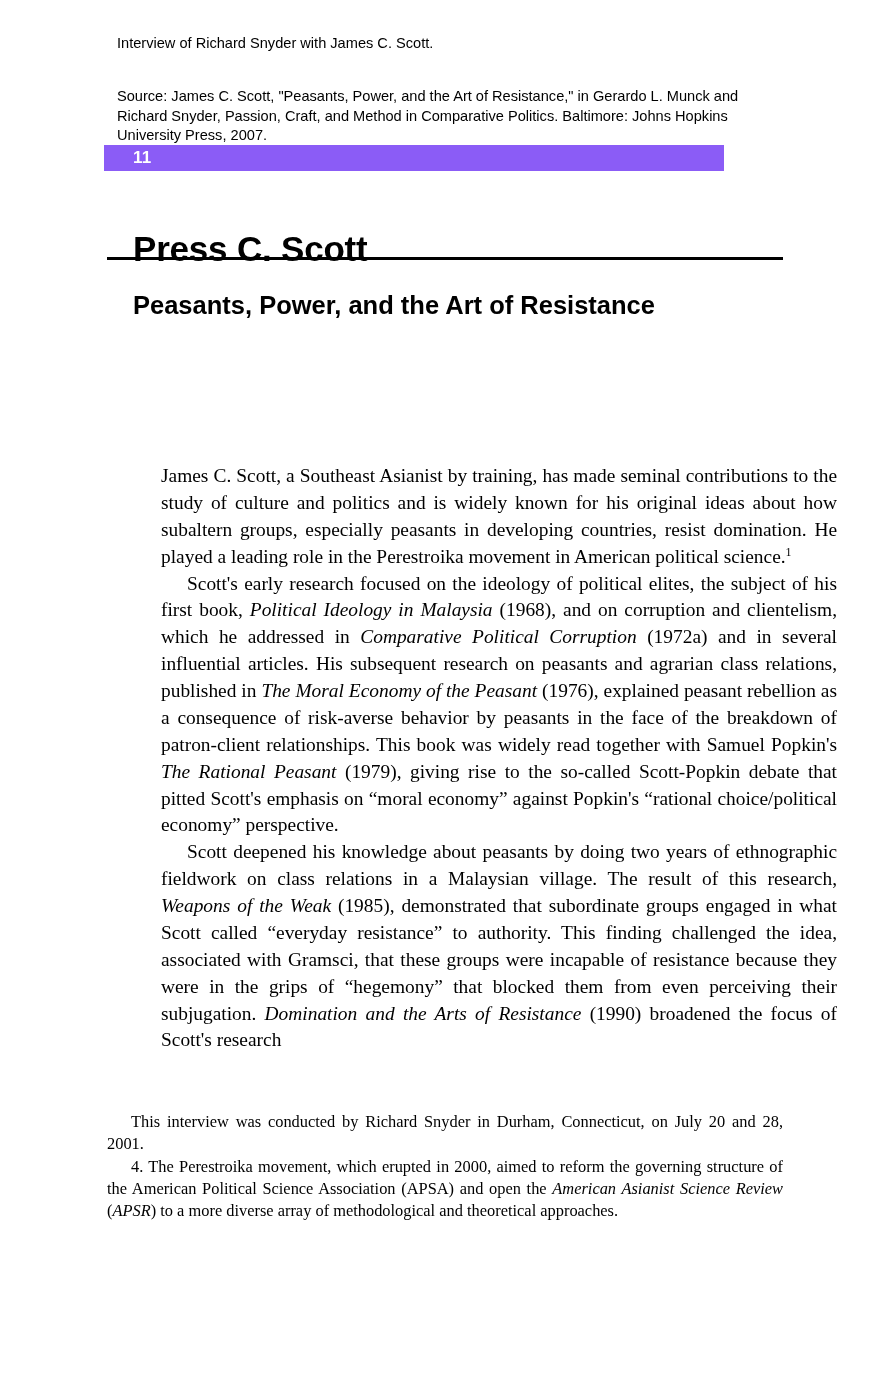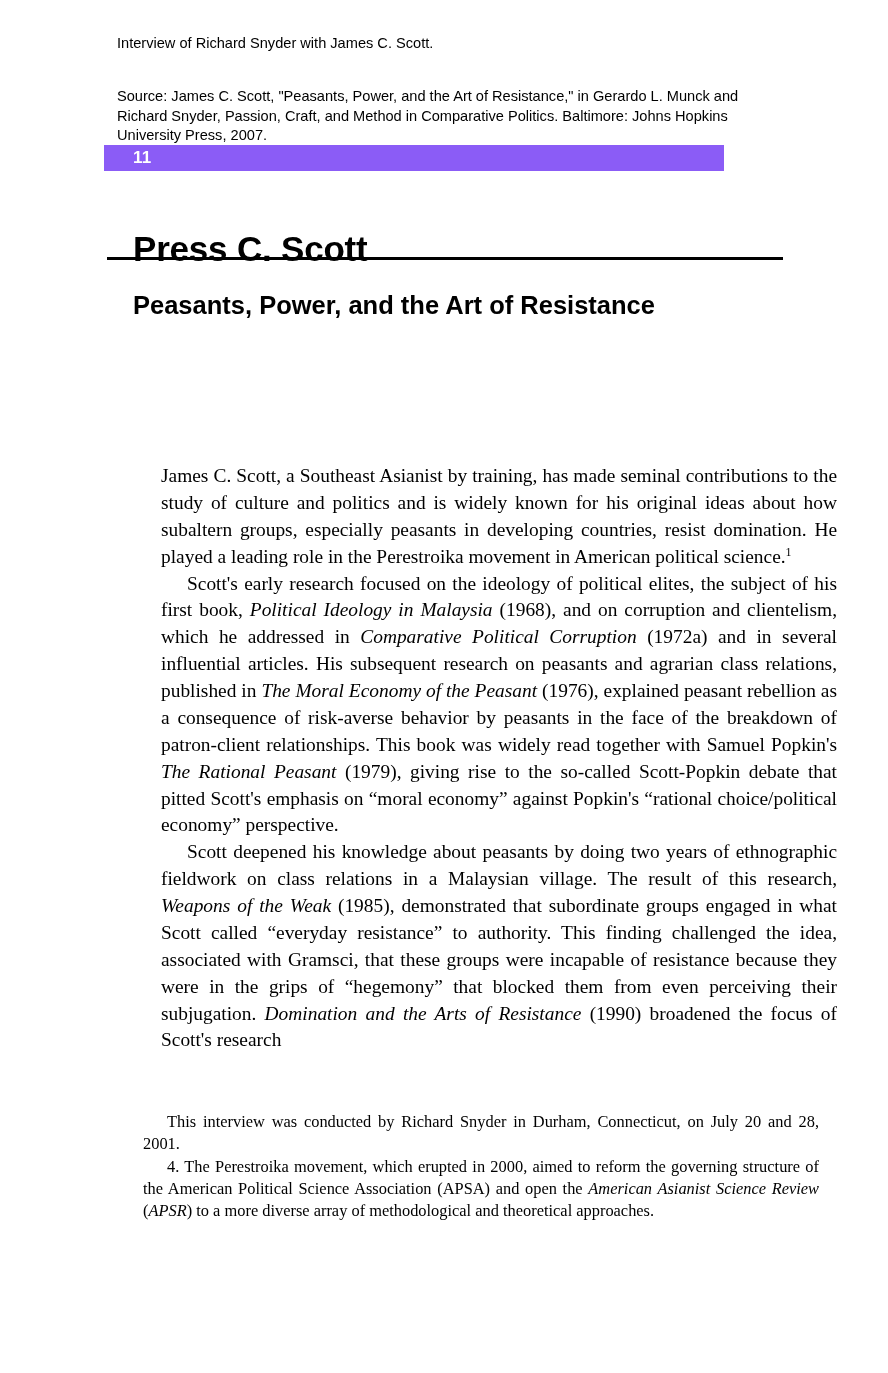--- a/index.html
+++ b/index.html
@@ -126,21 +126,20 @@
     position: absolute;
     left: 107px;
     top: 1111px;
     width: 676px;
     font-family: "Liberation Serif", serif;
     font-size: 16.4px;
     line-height: 1.36;
     text-align: justify;
     text-justify: inter-word;
     color: #000;
-    margin-left: 36px;
   }
   .footnotes p {
     margin: 0;
     text-indent: 24px;
   }
   .footnotes i {
     font-style: italic;
   }
 </style>
 </head>

